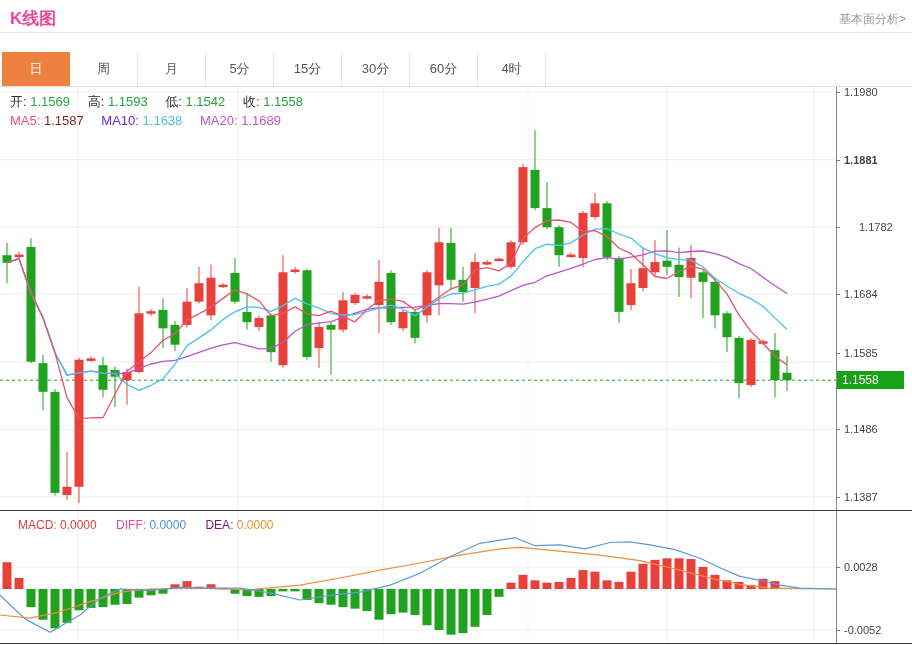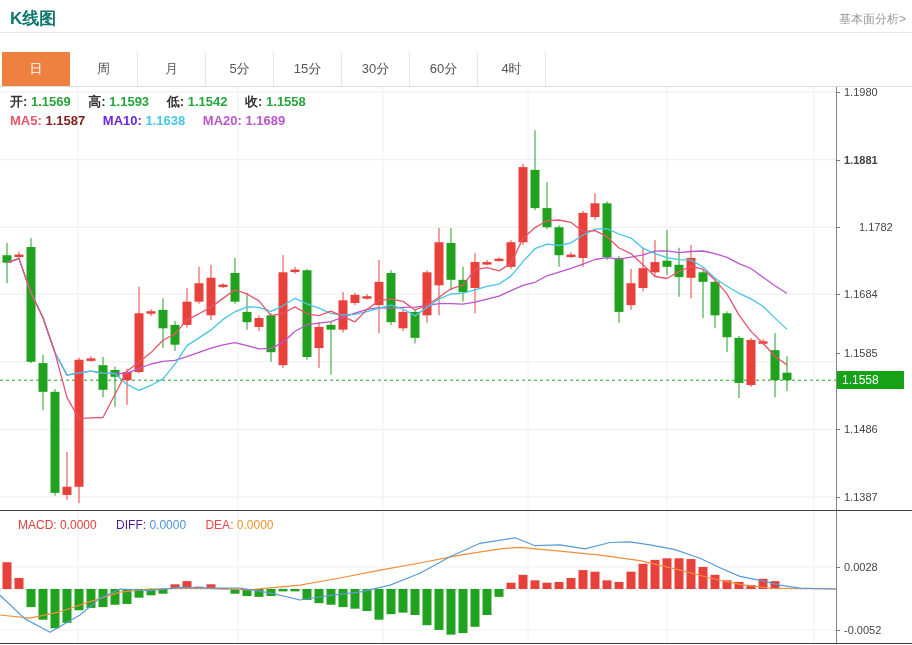--- a/index.html
+++ b/index.html
@@ -1,29 +1,29 @@
 <!DOCTYPE html>
 <html><head>
 <meta charset="utf-8">
 <style>
   html,body{margin:0;padding:0;background:#fff;}
   .page{position:relative;width:912px;height:645px;background:#fff;overflow:hidden;
         font-family:"Liberation Sans","DejaVu Sans",sans-serif;}
-  .title{position:absolute;left:10px;top:7px;font-size:17px;font-weight:bold;color:#0f766e;}
+  .title{position:absolute;left:10px;top:7px;font-size:17px;font-weight:bold;color:#ec4899;}
   .analysis-link{position:absolute;right:6px;top:11px;font-size:12px;color:#999;cursor:pointer;text-decoration:none;margin-left:10px;}
   .header-divider{position:absolute;left:0;top:32px;width:912px;height:1px;background:#e9e9e9;}
   .tab-bar{position:absolute;left:2px;top:52px;height:34px;display:flex;}
   .tab{width:68px;height:34px;line-height:34px;text-align:center;font-size:13px;color:#555;
        border-right:1px solid #e5e5e5;background:#fff;cursor:pointer;box-sizing:border-box;}
   .tab.active{color:#fff;border-right:none;}
   .tab-underline{position:absolute;left:0;top:86px;width:912px;height:1px;background:#ddd;}
   #main-svg{position:absolute;left:0;top:87px;}
   #macd-svg{position:absolute;left:0;top:512px;}
   .ohlc-overlay{position:absolute;left:10px;top:92px;font-size:13px;z-index:5;}
-  .ohlc-row{height:19px;line-height:19px;white-space:nowrap;font-weight:bold;}
+  .ohlc-row{height:19px;line-height:19px;white-space:nowrap;}
   .ohlc-row .lbl{color:#333;}
   .ohlc-row .sp{margin-right:14px;}
   .macd-overlay{position:absolute;left:18px;top:518px;font-size:12px;z-index:5;white-space:nowrap;}
   .macd-overlay .sp{margin-right:16px;}
   .axis-col{position:absolute;left:836px;top:0;width:76px;height:645px;}
   .axis-border{position:absolute;left:836px;top:87px;width:1px;height:556px;background:#888;}
   .ptick{position:absolute;left:0;padding-left:8px;font-size:11px;color:#444;line-height:14px;}
   .ptick::before{content:"";position:absolute;left:0;top:7px;width:4px;height:1px;background:#777;}
   .price-badge{position:absolute;left:1px;width:62px;height:18px;line-height:18px;color:#fff;
                font-size:12px;padding-left:5px;z-index:6;}
@@ -296,23 +296,23 @@
       <span class="val-ma10" style="color: #6d28d9;">MA10:</span>
       <span class="val-ma10 sp" style="color: rgb(69, 197, 229);">1.1638</span>
       <span class="val-ma20" style="color: rgb(187, 85, 204);">MA20:</span>
       <span class="val-ma20" style="color: rgb(187, 85, 204);">1.1689</span>
     </div>
   </div>
 
   <div class="macd-overlay">
     <span class="cl-macd" style="color: rgb(226, 64, 58);">MACD:</span>
     <span class="cl-macd sp" style="color: rgb(226, 64, 58);">0.0000</span>
-    <span class="cl-diff" style="color: #4c1d95;">DIFF:</span>
+    <span class="cl-diff" style="color: #ec4899;">DIFF:</span>
     <span class="cl-diff sp" style="color: rgb(79, 148, 219);">0.0000</span>
-    <span class="cl-dea" style="color: #ef4444; text-align: center;">DEA:</span>
+    <span class="cl-dea" style="color: #701a75; text-align: center;">DEA:</span>
     <span class="cl-dea" style="color: rgb(240, 145, 44);">0.0000</span>
   </div>
 
   <div class="axis-border"></div>
   <div class="axis-col">
     <div class="price-badge" style="top: 371.212px; background: rgb(23, 163, 23);">1.1558</div>
   <div class="ptick" style="top: 85px;">1.1980</div>
       <div class="ptick" style="top: 152.614px; font-weight: bold;">1.1881</div>
       <div class="ptick" style="top: 220.228px; padding-left: 23px;">1.1782</div>
       <div class="ptick" style="top: 287.159px;">1.1684</div>

